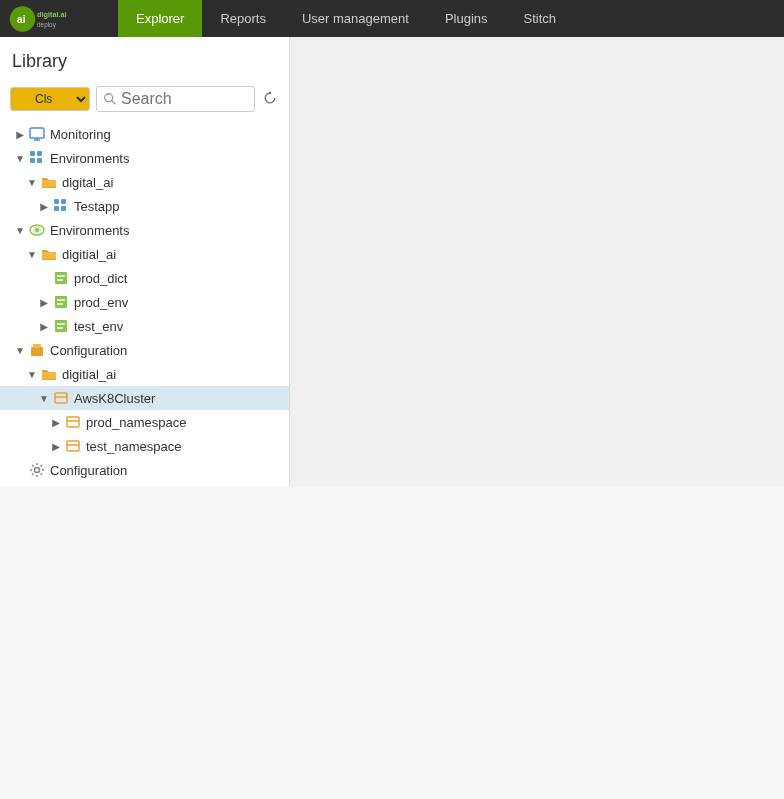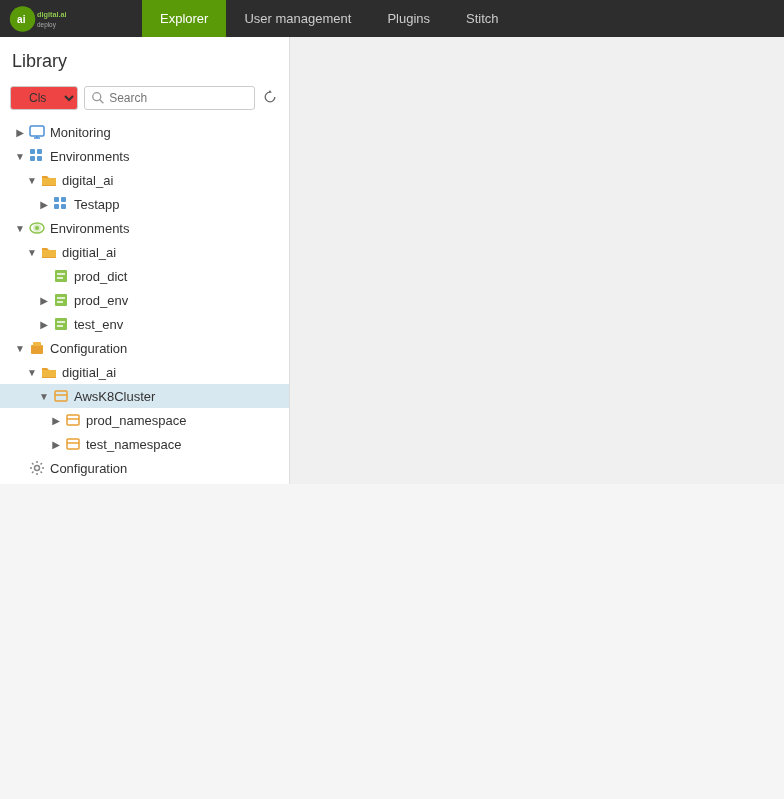--- a/index.html
+++ b/index.html
@@ -5,21 +5,20 @@
     * { box-sizing: border-box; margin: 0; padding: 0; }
     body { font-family: Arial, sans-serif; font-size: 13px; background: #f0f0f0; }
 
     
     .topnav {
       display: flex;
       align-items: center;
       background: #2d2d2d;
       height: 37px;
       padding: 0 8px;
-      gap: 24px;
     }
     .topnav-logo {
       display: flex;
       align-items: center;
       margin-right: 10px;
     }
     .topnav-logo svg { width: 100px; height: 30px; }
     .topnav-items {
       display: flex;
       height: 100%;
@@ -62,40 +61,40 @@
 
     .search-bar {
       display: flex;
       align-items: center;
       padding: 6px 10px;
       gap: 6px;
     }
     .search-select {
       border: 1px solid #ccc;
       border-radius: 3px;
-      padding: 3px 14px;
+      padding: 3px 20px;
       font-size: 12px;
       color: #333;
-      background: #ef4444;
+      background: #eab308;
       cursor: pointer;
     }
     .search-input-wrap {
       flex: 1;
       display: flex;
       align-items: center;
       border: 1px solid #ccc;
       border-radius: 3px;
       padding: 3px 6px;
       background: #fff;
     }
     .search-input-wrap svg { margin-right: 4px; color: #999; }
     .search-input {
       border: none;
       outline: none;
-      font-size: 12px;
+      font-size: 16px;
       width: 100%;
       color: #6d28d9;
     }
     .refresh-btn {
       cursor: pointer;
       color: #666;
       border: none;
       background: none;
       font-size: 14px;
       padding: 2px;
@@ -202,20 +201,23 @@
       <text x="10" y="20" font-size="11" fill="white" font-family="Arial" font-weight="bold">ai</text>
       <text x="32" y="14" font-size="8" fill="#8dc44e" font-family="Arial" font-weight="bold">digital.ai</text>
       <text x="32" y="25" font-size="7" fill="#aaa" font-family="Arial">deploy</text>
     </svg>
   </div>
   <div class="topnav-items">
     <a class="topnav-item active">
       <span>Explorer</span>
     </a>
     <a class="topnav-item">
+      <span>Reports</span>
+    </a>
+    <a class="topnav-item">
       <span>User management</span>
     </a>
     <a class="topnav-item">
       <span>Plugins</span>
     </a>
     <a class="topnav-item">
       <span>Stitch</span>
     </a>
   </div>
 </nav>

